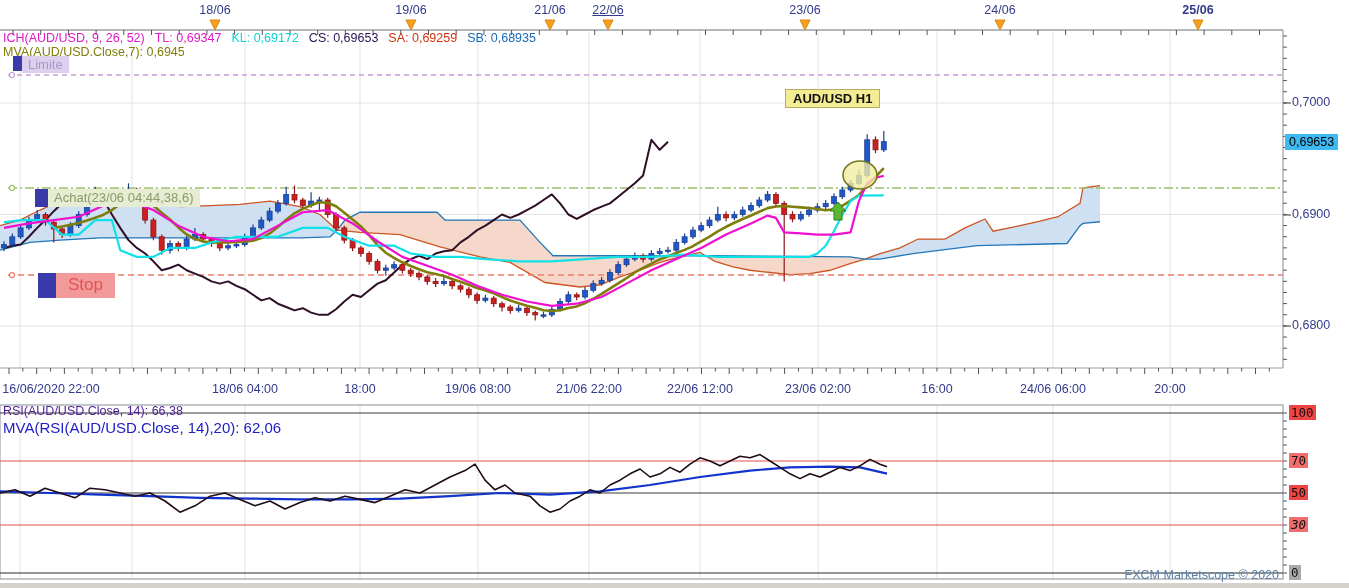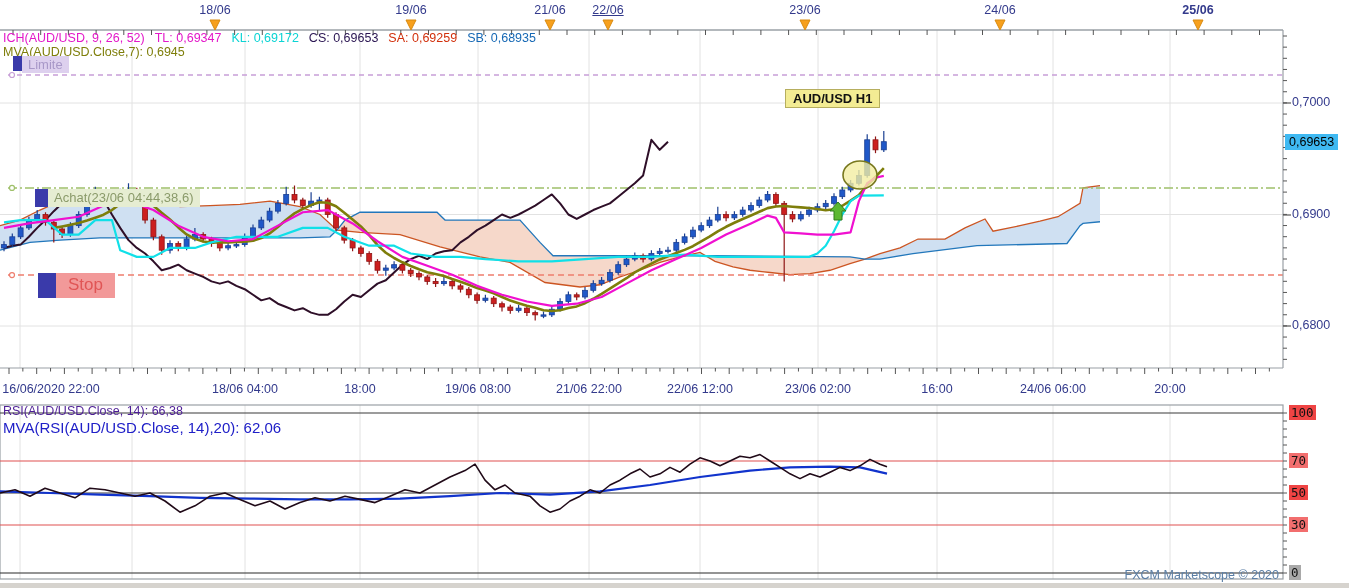--- a/index.html
+++ b/index.html
@@ -546,20 +546,20 @@
       <div class="lbl axis-lbl" style="left: 1170px; top: 382px; transform: translateX(-50%);">20:00</div>
     </div>
 
   <div class="lbl" style="left:3px;top:404px;font-size:12.5px;color:#4c1d95;">RSI(AUD/USD.Close, 14): 66,38</div>
   <div class="lbl" style="left:3px;top:419px;font-size:15px;color:#2020c8;">MVA(RSI(AUD/USD.Close, 14),20): 62,06</div>
 
   <div id="rsi-labels">
       <div class="rsi-axis-lbl" style="left: 1289px; top: 405px; background: #ef4444;">100</div>
       <div class="rsi-axis-lbl" style="left: 1289px; top: 453px; background: rgb(242, 110, 110);">70</div>
       <div class="rsi-axis-lbl" style="left: 1289px; top: 485px; background: #ef4444;">50</div>
-      <div class="rsi-axis-lbl" style="left: 1289px; top: 517px; background: rgb(242, 110, 110);">30</div>
+      <div class="rsi-axis-lbl" style="left: 1289px; top: 517px; background: rgb(242, 110, 110); font-style: italic;">30</div>
       <div class="rsi-axis-lbl" style="left: 1289px; top: 565px; background: rgb(169, 169, 169);">0</div>
     </div>
 
   <div class="credit" style="right:70px;top:568px;">FXCM Marketscope © 2020</div>
 
   <div class="bottom-strip" style="top:583px;height:5px;"></div>
 </div>
 
 </body></html>

